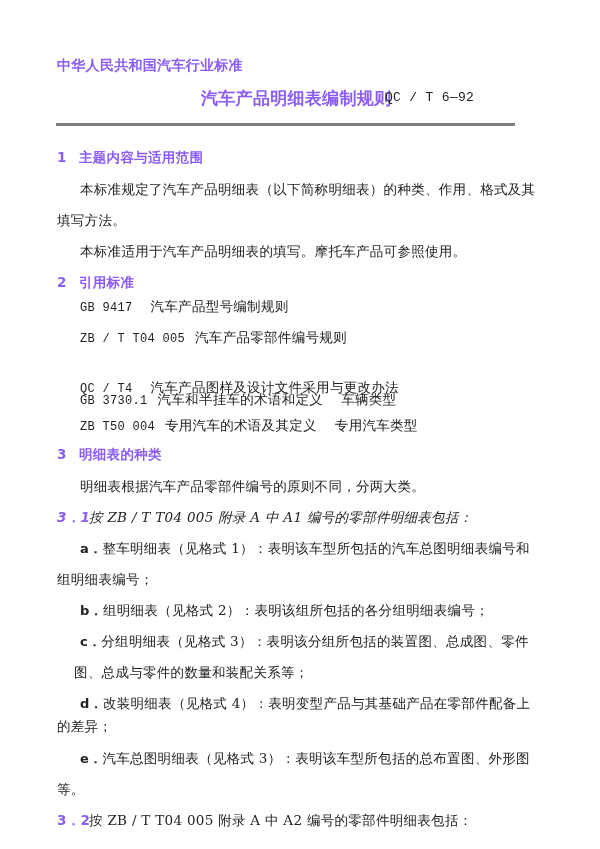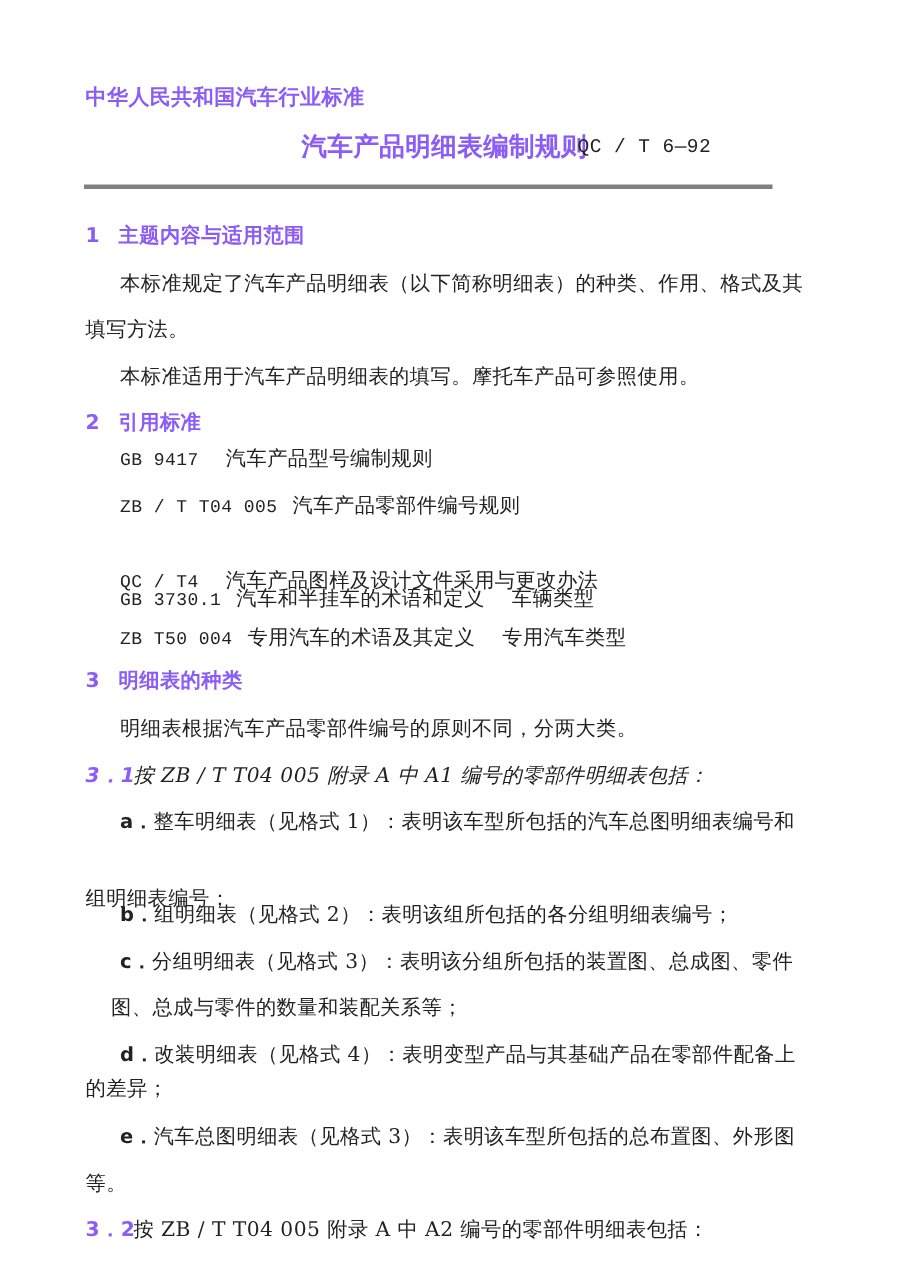--- a/index.html
+++ b/index.html
@@ -96,21 +96,21 @@
 </div>
 <div class="line" style="left:80px; top:477px;">明细表根据汽车产品零部件编号的原则不同，分两大类。</div>
 
 <div class="line" style="left:57px; top:508px;font-style:italic;">
   <span class="sub-num bold">3．1</span><span>按 ZB / T T04 005 附录 A 中 A1 编号的零部件明细表包括：</span>
 </div>
 
 <div class="line" style="left:80px; top:539px;">
   <span class="item-letter">a．</span><span>整车明细表（见格式 1）：表明该车型所包括的汽车总图明细表编号和</span>
 </div>
-<div class="line" style="left:57px; top:570px;margin-top:20px;">组明细表编号；</div>
+<div class="line" style="left:57px; top:570px;">组明细表编号；</div>
 
 <div class="line" style="left:80px; top:601px;">
   <span class="item-letter">b．</span><span>组明细表（见格式 2）：表明该组所包括的各分组明细表编号；</span>
 </div>
 
 <div class="line" style="left:80px; top:632px;">
   <span class="item-letter">c．</span><span>分组明细表（见格式 3）：表明该分组所包括的装置图、总成图、零件</span>
 </div>
 <div class="line" style="left:74px; top:663px;">图、总成与零件的数量和装配关系等；</div>
 

